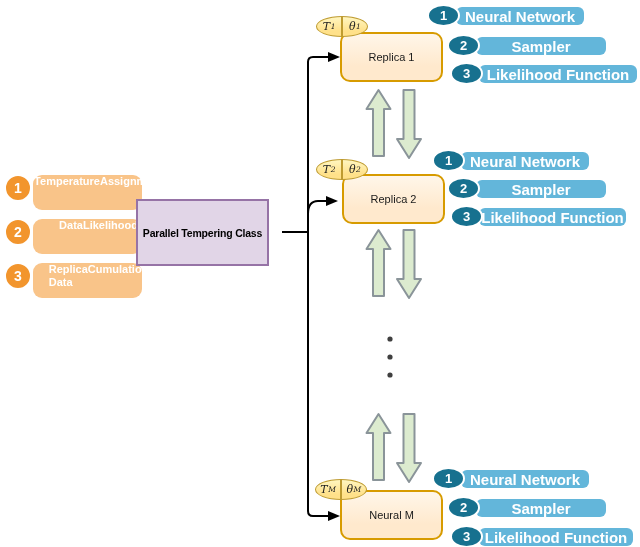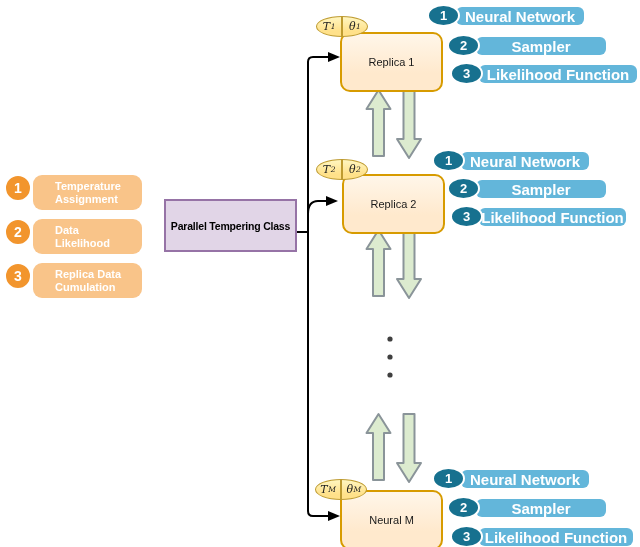--- a/index.html
+++ b/index.html
@@ -7,41 +7,41 @@
     position:relative;width:640px;height:547px;overflow:hidden;background:#fff;
     font-family:"Liberation Sans",sans-serif;
   }
   svg.layer{position:absolute;left:0;top:0;z-index:1;}
 
   
   .oitem{position:absolute;left:5px;width:140px;height:35px;z-index:4;}
   .obar{
     position:absolute;left:28px;top:0;width:109px;height:35px;border-radius:9px;
     background:var(--orange-bar,#F9C489);color:#fff;font-weight:bold;font-size:11px;
-    line-height:13px;display:flex;flex-direction:column;justify-content:center;
+    line-height:13px;display:flex;justify-content:center;
     padding-left:22px;box-sizing:border-box;
   }
   .ocircle{
     position:absolute;left:-1px;top:-1px;width:28px;height:28px;border-radius:50%;
     background:var(--orange-badge,#F2952D);border:2px solid #fff;box-sizing:border-box;
     color:#fff;font-weight:bold;font-size:14px;display:flex;align-items:center;justify-content:center;
     z-index:5;
   }
 
   
   .classbox{
-    position:absolute;left:164px;top:199px;width:133px;height:53px;box-sizing:border-box;
+    position:absolute;left:136px;top:199px;width:133px;height:67px;box-sizing:border-box;
     background:var(--purple-fill,#E1D5E7);border:2px solid var(--purple-border,#9673A6);
     display:flex;align-items:center;justify-content:center;text-align:center;
     font-weight:bold;font-size:10.5px;letter-spacing:-0.2px;color:#000;z-index:4;white-space:nowrap;
   }
 
   
   .replica{
-    position:absolute;width:103px;height:60px;box-sizing:border-box;border-radius:10px;
+    position:absolute;width:103px;height:50px;box-sizing:border-box;border-radius:10px;
     background:linear-gradient(180deg,#fff6e9 0%,var(--replica-fill,#FFE9CD) 70%);
     border:2px solid var(--replica-border,#D79B00);
     display:flex;align-items:center;justify-content:center;
     font-size:11px;color:#1a1a1a;z-index:2;
   }
 
   
   .pellipse{
     position:absolute;width:52px;height:21px;box-sizing:border-box;border-radius:50%;
     background:linear-gradient(180deg,#fff6c0 0%,var(--ellipse-fill,#FFE18A) 75%);

